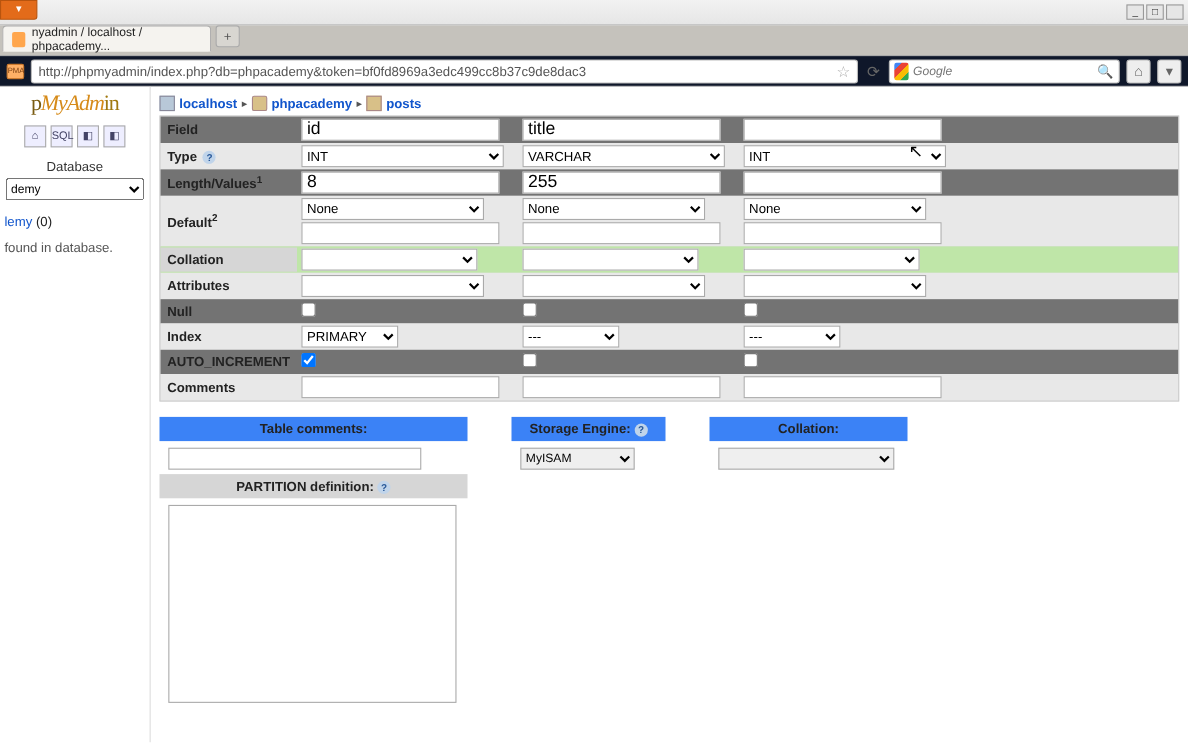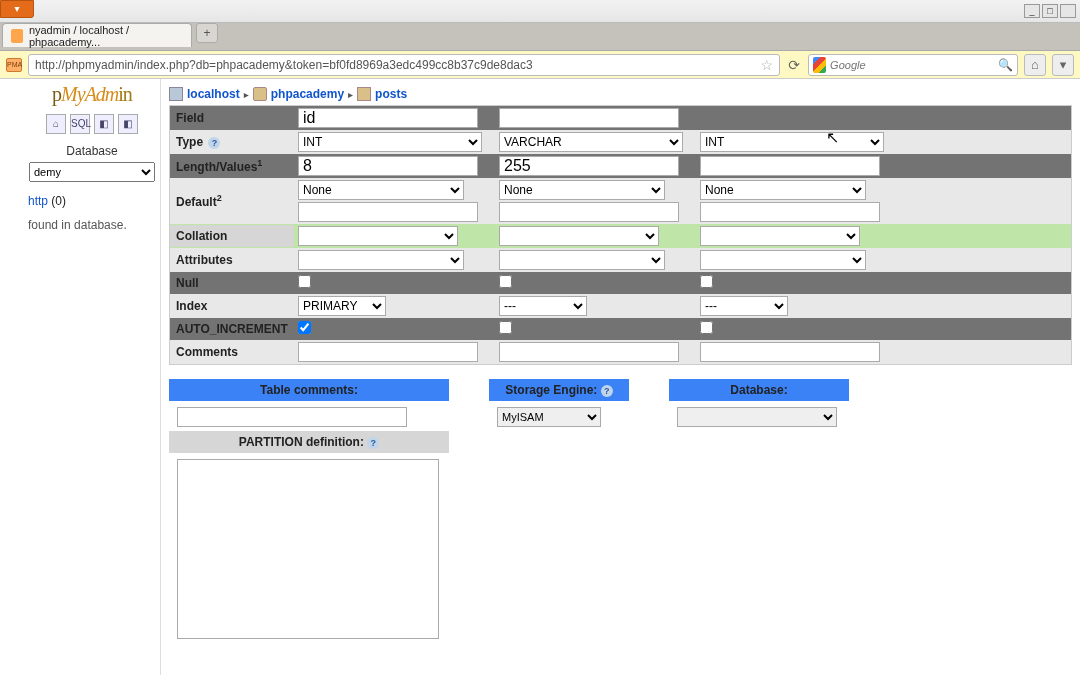--- a/index.html
+++ b/index.html
@@ -13,34 +13,34 @@
 
 .orange-tab { position: absolute; left: 0; top: 0; width: 34px; height: 18px; background: #e36b1a; border: 1px solid #b8540e; border-bottom-right-radius: 3px; color: #fff; font-size: 10px; text-align: center; line-height: 16px; }
 
 
 .tabstrip { height: 28px; background: #c5c2bc; border-bottom: 1px solid #aaa; display: flex; align-items: flex-start; padding-left: 2px; }
 .tab { height: 24px; background: #f5f3ef; border: 1px solid #aaa; border-bottom: none; border-radius: 4px 4px 0 0; padding: 0 14px 0 8px; display: flex; align-items: center; gap: 6px; font-size: 11px; max-width: 190px; }
 .tab .favicon { width: 14px; height: 14px; background: #ffa64d; border-radius: 2px; }
 .newtab { width: 22px; height: 20px; margin-left: 4px; background: #d8d6d1; border: 1px solid #aaa; border-radius: 3px; text-align: center; line-height: 18px; font-size: 12px; color: #555; }
 
 
-.urlrow { height: 28px; background: #fef9c3; border-bottom: 1px solid #ccc; display: flex; align-items: center; padding: 0 6px; gap: 6px; }
+.urlrow { height: 28px; background: #0f172a; border-bottom: 1px solid #ccc; display: flex; align-items: center; padding: 0 6px; gap: 6px; }
 .pma-favicon { width: 16px; height: 14px; background: #ffb066; border: 1px solid #cc7a2e; border-radius: 2px; font-size: 7px; line-height: 12px; text-align: center; color: #7a3d0f; }
 .urlbox { flex: 1; height: 22px; border: 1px solid #bbb; background: #fff; padding: 0 6px; display: flex; align-items: center; border-radius: 3px; }
 .urlbox input { border: none; outline: none; width: 100%; font-size: 12px; color: #555; font-family: inherit; }
 .url-star { color: #aaa; font-size: 14px; padding-left: 4px; }
 .reload { width: 16px; height: 16px; color: #666; font-size: 14px; text-align: center; line-height: 16px; }
 .searchwrap { width: 210px; height: 22px; border: 1px solid #bbb; background: #fff; border-radius: 3px; display: flex; align-items: center; padding: 0 4px; gap: 4px; }
 .g-logo { width: 16px; height: 16px; background: linear-gradient(135deg, #4285f4 25%, #ea4335 25% 50%, #fbbc05 50% 75%, #34a853 75%); border-radius: 2px; }
 .searchwrap input { border: none; outline: none; width: 100%; font-size: 11px; color: #888; font-style: italic; font-family: inherit; }
 .search-go { color: #777; font-size: 12px; }
 .navbtn { width: 22px; height: 22px; border: 1px solid #bbb; background: #eee; border-radius: 3px; text-align: center; line-height: 20px; font-size: 13px; color: #666; }
 
 
-.app { display: flex; height: calc(675px - 23px - 28px - 28px); margin-left: 24px; }
+.app { display: flex; height: calc(675px - 23px - 28px - 28px); }
 .sidebar { width: 137px; background: #fff; border-right: 1px solid #ddd; padding-top: 4px; text-align: center; }
 .logo { font-family: Georgia, serif; font-size: 20px; letter-spacing: -1px; }
 .logo .p1 { color: #7a5c12; } .logo .p2 { color: #d68b1a; font-style: italic; } .logo .p3 { color: #a0780f; }
 .iconrow { display: flex; justify-content: center; gap: 4px; margin: 8px 0 10px; }
 .iconbtn { width: 20px; height: 20px; border: 1px solid #aaa; background: #eef; font-size: 10px; line-height: 18px; color: #446; }
 .db-label { font-size: 12px; color: #333; margin-bottom: 4px; }
 .db-select { width: 126px; height: 20px; font-size: 11px; margin-bottom: 12px; }
 .db-link { color: #1155cc; font-size: 12px; text-align: left; padding-left: 4px; }
 .db-count { color: #222; }
 .db-note { color: #555; font-size: 12px; text-align: left; padding: 10px 4px 0; }
@@ -142,21 +142,21 @@
       <div class="iconbtn">⌂</div>
       <div class="iconbtn">SQL</div>
       <div class="iconbtn">◧</div>
       <div class="iconbtn">◧</div>
     </div>
     <div class="db-label">Database</div>
     <select class="db-select">
       <option>demy</option>
     </select>
     <div class="db-link">
-      <span>http</span> <span class="db-count">(0)</span>
+      <span>lemy</span> <span class="db-count">(0)</span>
     </div>
     <div class="db-note">found in database.</div>
   </div>
 
   <div class="main">
     <div class="crumb">
       <span class="srv-ico"></span>
       <a href="#">localhost</a>
       <span class="sep">▸</span>
       <span class="db-ico"></span>
@@ -164,20 +164,21 @@
       <span class="sep">▸</span>
       <span class="tbl-ico"></span>
       <a href="#">posts</a>
     </div>
 
     <div class="grid">
 
       <div class="grid-row alt1">
         <div class="lab">Field</div>
         <div class="cell"><input type="text" value="id" style=""></div>
+        <div class="cell"><input type="text" value="title" style=""></div>
         <div class="cell"><input type="text" value="" style=""></div>
       </div>
 
       <div class="grid-row alt0">
         <div class="lab"><span>Type</span> <span class="q">?</span></div>
         <div class="cell"><select class="sel-type"><option>INT</option></select></div>
         <div class="cell"><select class="sel-type"><option>VARCHAR</option></select></div>
         <div class="cell"><select class="sel-type"><option>INT</option></select></div>
       </div>
 
@@ -243,20 +244,20 @@
         <div class="opt-head w-tc">Table comments:</div>
         <div class="opt-body"><input type="text" value="" style=""></div>
         <div class="part-head"><span>PARTITION definition:</span> <span class="q" style="background:#c0d4ea;color:#2a5a9a;border-radius:6px;width:12px;height:12px;display:inline-block;font-size:9px;line-height:12px;">?</span></div>
         <textarea class="part-ta" style=""></textarea>
       </div>
       <div class="opt-col">
         <div class="opt-head w-se"><span>Storage Engine:</span> <span class="q" style="background:#c0d4ea;color:#2a5a9a;border-radius:6px;width:12px;height:12px;display:inline-block;font-size:9px;line-height:12px;">?</span></div>
         <div class="opt-body"><select class="se-sel"><option>MyISAM</option></select></div>
       </div>
       <div class="opt-col">
-        <div class="opt-head w-cl">Database:</div>
+        <div class="opt-head w-cl">Collation:</div>
         <div class="opt-body"><select class="cl-sel"><option></option></select></div>
       </div>
     </div>
   </div>
 </div>
 
 <div class="fake-cursor">↖</div>
 
 </body></html>

